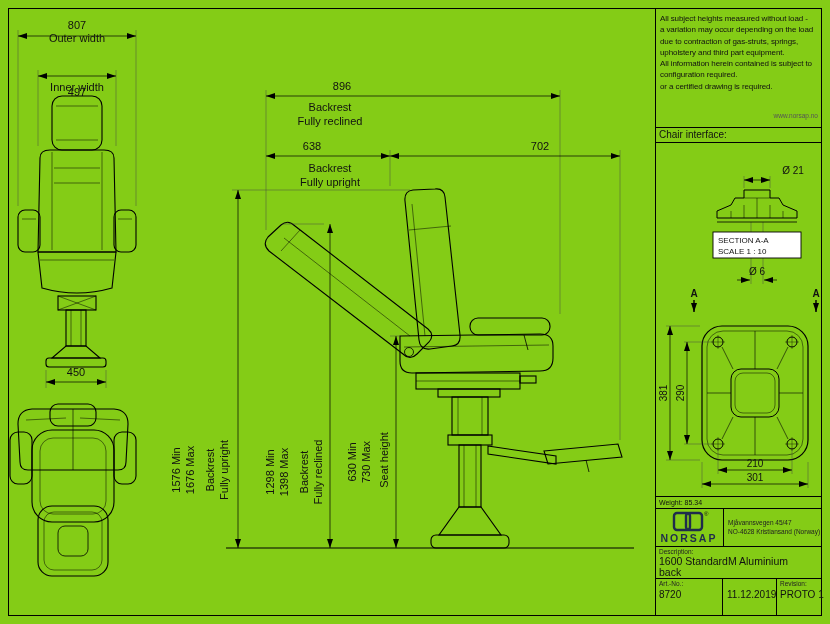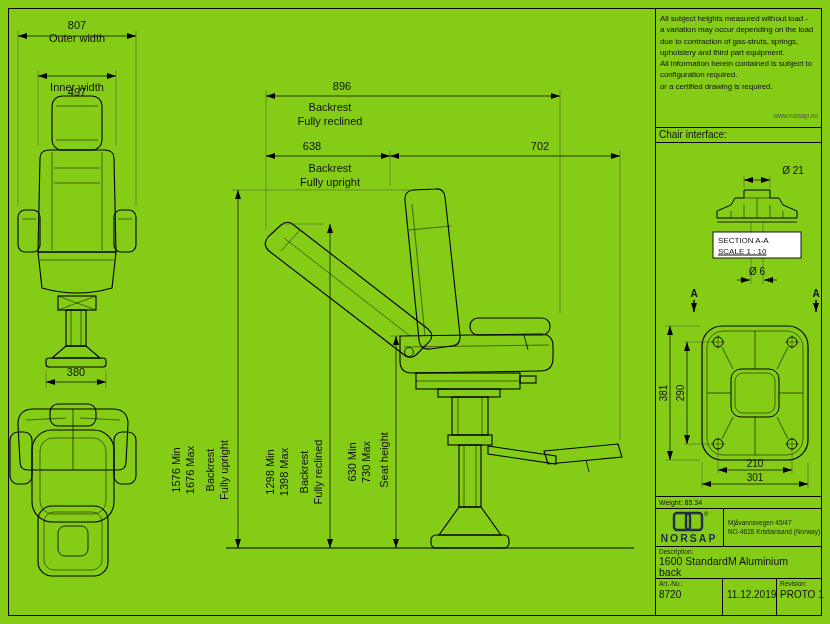--- a/index.html
+++ b/index.html
@@ -218,21 +218,21 @@
     <g stroke="#1f2c4c" fill="none" stroke-width="2.4">
       <rect x="674" y="513" width="16" height="17" rx="3"></rect>
       <rect x="686" y="513" width="16" height="17" rx="3"></rect>
     </g>
   </svg>
 
   <div class="ctext d11" style="left:77px;top:25px;">807</div>
   <div class="ctext d11" style="left:77px;top:38px;">Outer width</div>
   <div class="ctext d11" style="left:77px;top:65px;margin-top:27px;">497</div>
   <div class="ctext d11" style="left:77px;top:87px;">Inner width</div>
-  <div class="ctext d11" style="left:76px;top:372px;">380</div>
+  <div class="ctext d11" style="left:76px;top:372px;">450</div>
 
   <div class="ctext d11" style="left:342px;top:86px;text-align:right;">896</div>
   <div class="ctext d11" style="left:330px;top:107px;">Backrest</div>
   <div class="ctext d11" style="left:330px;top:121px;">Fully reclined</div>
   <div class="ctext d11" style="left:312px;top:146px;">638</div>
   <div class="ctext d11" style="left:330px;top:168px;">Backrest</div>
   <div class="ctext d11" style="left:330px;top:182px;">Fully upright</div>
   <div class="ctext d11" style="left:540px;top:146px;">702</div>
 
   <div class="vtext d11" style="left:176px;top:470px;">1576 Min</div>
@@ -256,21 +256,21 @@
     <div>upholstery and third part equipment.</div>
     <div>All information herein contained is subject to</div>
     <div>configuration required.</div>
     <div>or a certified drawing is required.</div>
   </div>
   <div class="website">www.norsap.no</div>
 
   <div class="ltext small75" style="left:659px;top:134px;">Chair interface:</div>
   <div class="ctext d10" style="left:757px;top:170px;margin-left:36px;">Ø 21</div>
   <div class="ltext small8" style="left:718px;top:240px;">SECTION A-A</div>
-  <div class="ltext small8" style="left:718px;top:251px;text-decoration:underline;">SCALE 1 : 10</div>
+  <div class="ltext small8" style="left:718px;top:251px;">SCALE 1 : 10</div>
   <div class="ctext d10" style="left:757px;top:271px;">Ø 6</div>
 
   <div class="ctext marker-a" style="left:694px;top:293px;">A</div>
   <div class="ctext marker-a" style="left:816px;top:293px;">A</div>
   <div class="vtext d10" style="left:663px;top:393px;">381</div>
   <div class="vtext d10" style="left:680px;top:393px;">290</div>
   <div class="ctext d10" style="left:755px;top:463px;">210</div>
   <div class="ctext d10" style="left:755px;top:477px;">301</div>
 
   <div class="ltext" style="left:659px;top:502px;font-size:7px;">Weight: 85.34</div>

